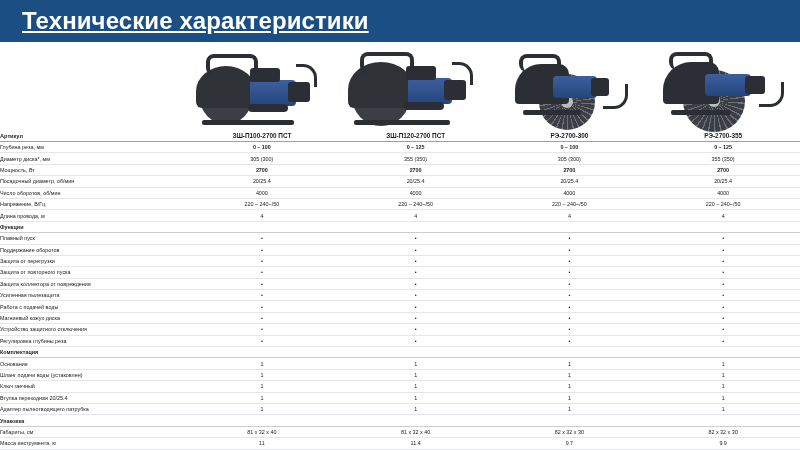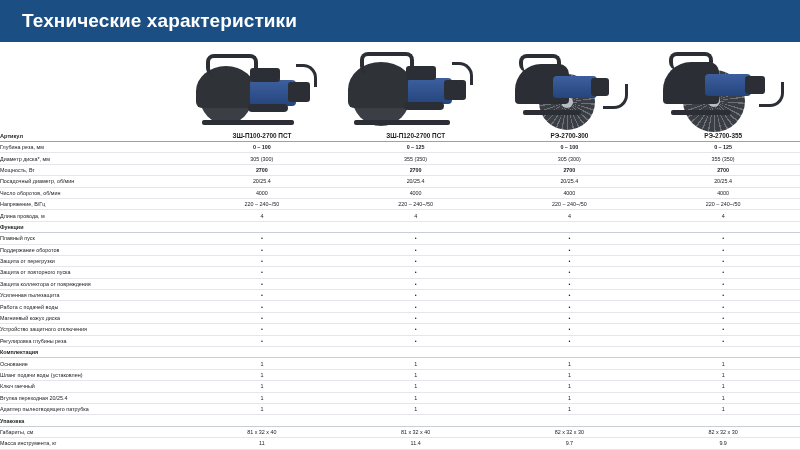--- a/index.html
+++ b/index.html
@@ -22,23 +22,24 @@
   .header {
     height: 42px;
     background: #1b4f84;
     display: flex;
     align-items: center;
     padding-left: 22px;
     box-sizing: border-box;
   }
   .header-title {
     color: #ffffff;
-    font-size: 19px;
+    font-size: 24px;
     font-weight: bold;
     letter-spacing: 0.1px;
+    text-decoration: underline;
   }
   
   .products {
     display: flex;
     height: 86px;
     padding-left: 0;
   }
   .prod-col-spacer {
     width: 185px;
     flex: none;

